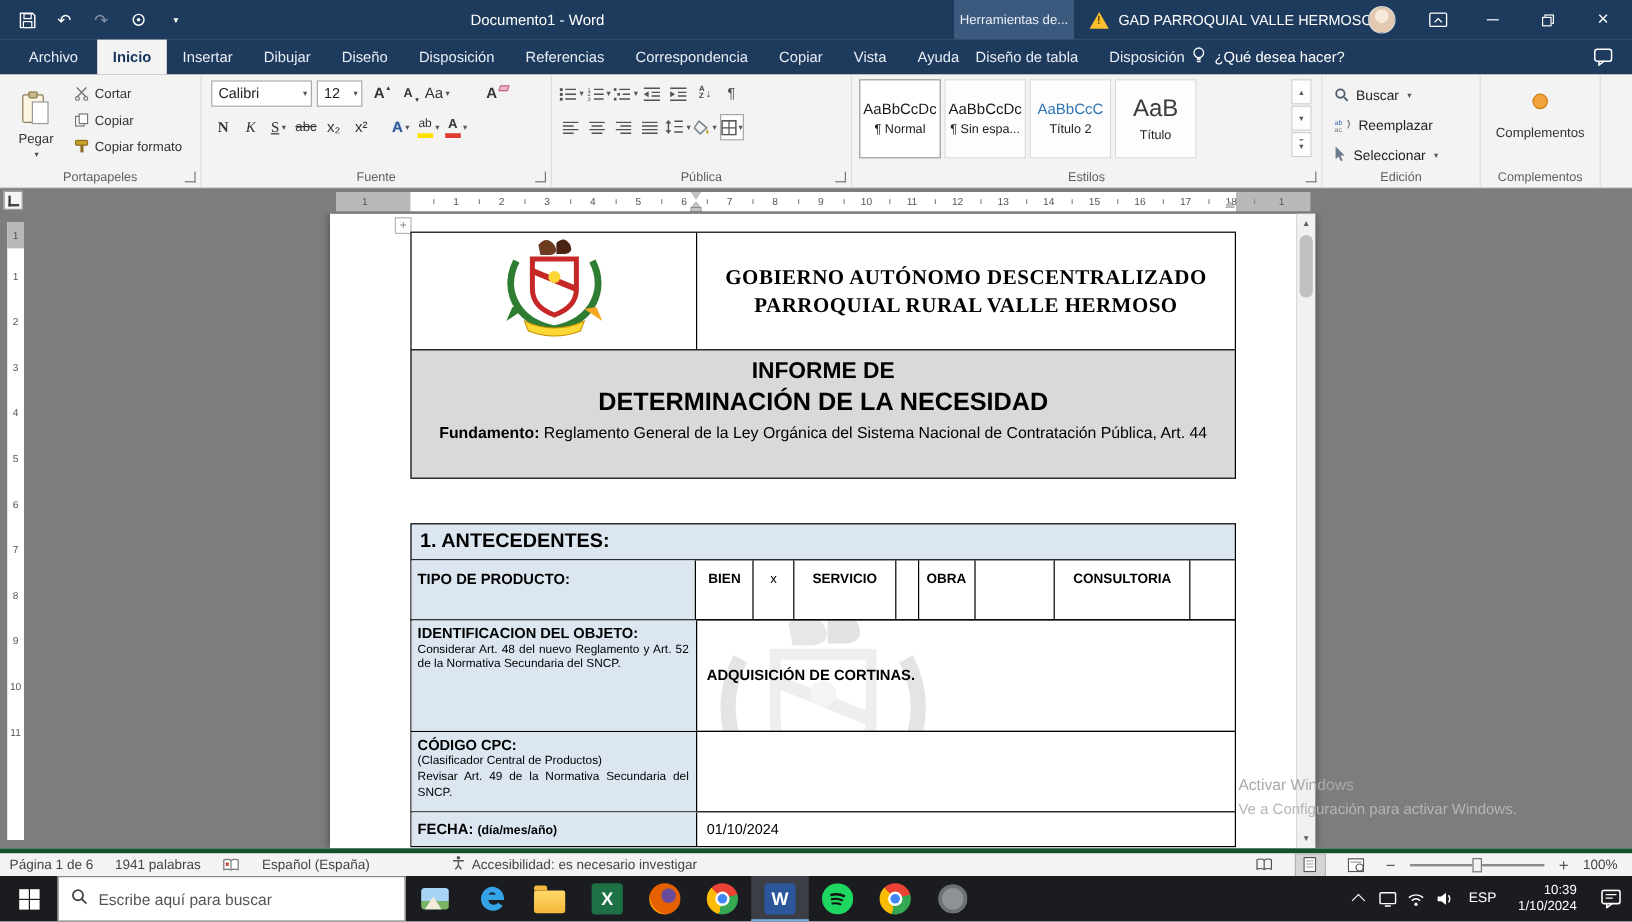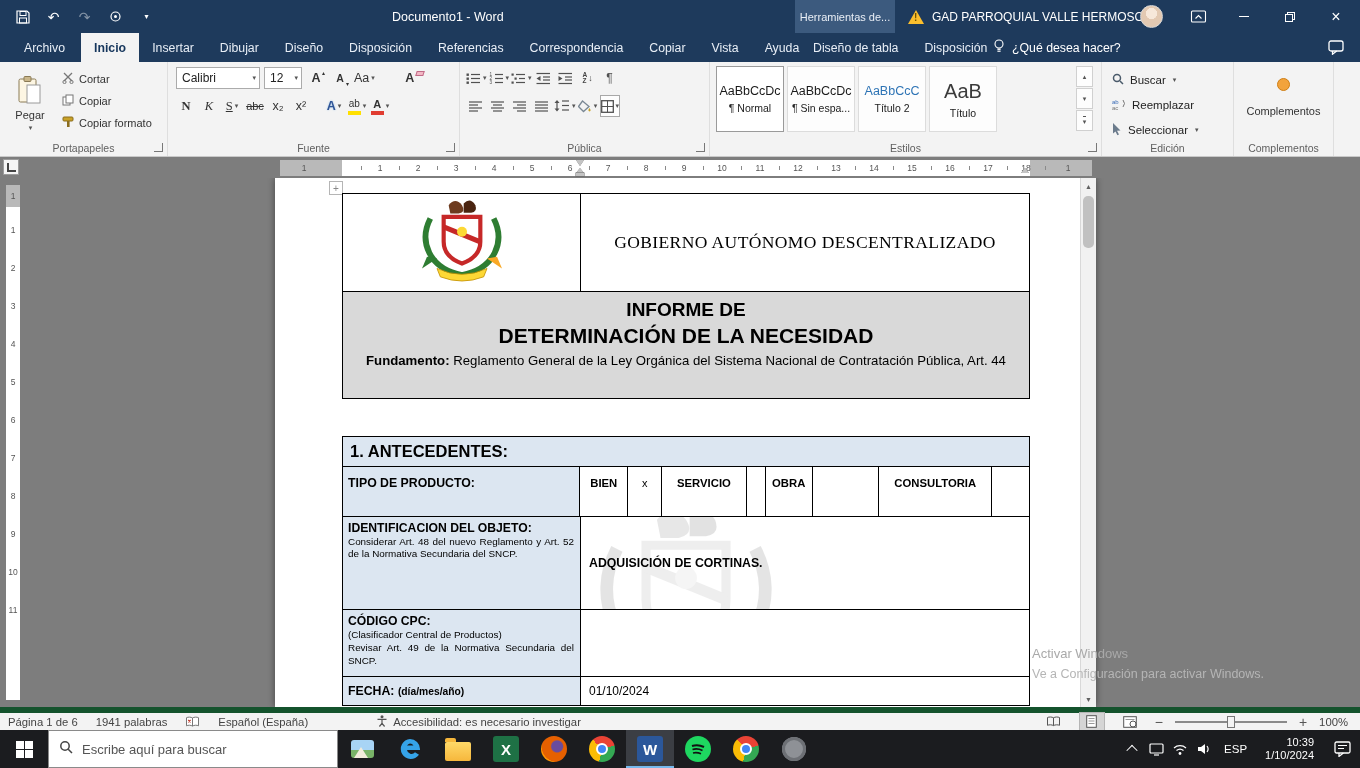--- a/index.html
+++ b/index.html
@@ -93,21 +93,21 @@
   .vrnum{position:absolute;left:0;right:0;text-align:center;font-size:8.5px;color:#555}
 
   
   .docarea{position:absolute;left:0;top:178px;width:1360px;height:529px;background:#7d7d7d;overflow:hidden}
   .page{position:absolute;left:275px;top:0;width:821px;height:529px;background:#fff;box-shadow:0 0 7px rgba(0,0,0,.45)}
   .thandle{position:absolute;left:54px;top:3px;width:14px;height:14px;border:1px solid #b5b5b5;background:#fff;display:flex;align-items:center;justify-content:center;font-size:10px;color:#888;cursor:move}
   .dtable{position:absolute;left:67px;top:15px;width:688px;z-index:2}
   .brow{border:1px solid #000;background:#fff}
   .hdr-row{height:99px;display:flex}
   .logo-cell{width:238px;border-right:1px solid #000;display:flex;align-items:center;justify-content:center}
-  .text-cell{flex:1;display:flex;flex-direction:column;align-items:center;justify-content:center;font-family:"Liberation Serif",serif;font-weight:400;font-size:17.5px;letter-spacing:.4px;line-height:23px;text-align:center;color:#000}
+  .text-cell{flex:1;display:flex;flex-direction:column;align-items:center;justify-content:center;font-family:"Liberation Serif",serif;font-weight:700;font-size:17.5px;letter-spacing:.4px;line-height:23px;text-align:center;color:#000}
   .title-row{margin-top:-1px;height:108px;background:#d9d9d9;text-align:center;padding-top:7px}
   .t1{font-size:19px;font-weight:700;color:#000}
   .t2{font-size:21px;font-weight:700;color:#000;margin-top:3px}
   .fund{font-size:13.2px;color:#000;margin-top:5px;line-height:16px;padding:0 4px}
   .fund b{font-weight:700}
   .gap37{height:37px}
   .sec-head{height:31px;background:#dce6f1;font-size:16.5px;font-weight:700;color:#000;line-height:29px;padding-left:7px}
   .tiporow{margin-top:-1px;height:51px;display:flex;background:#fff}
   .tlabel{width:238px;background:#dce6f1;font-weight:700;font-size:12.3px;line-height:33px;padding-left:5px;border-right:1px solid #000}
   .tcell{border-right:1px solid #000;text-align:center;line-height:33px}
@@ -127,21 +127,21 @@
   .watermark{position:absolute;left:301px;top:320px;width:220px;opacity:.14;z-index:1}
   .wmtext{position:absolute;left:50%;transform:translateX(-50%);top:532px;font-size:8px;letter-spacing:2.5px;color:#4f7d45;opacity:.45;white-space:nowrap;z-index:1}
   .activar{position:absolute;left:1032px;top:468px;color:#a9a9a9;z-index:5}
   .activar .l1{font-size:13px;font-weight:400}
   .activar .l2{font-size:12.5px;margin-top:6px;color:#b5b5b5}
   .vscroll{position:absolute;right:0;top:0;width:16px;height:529px;background:#f1f1f1;border-left:1px solid #d8d8d8}
   .sarrow{position:absolute;left:0;width:15px;height:16px;display:flex;align-items:center;justify-content:center;font-size:7px;color:#606060;cursor:pointer}
   .sthumb{position:absolute;left:2px;top:18px;width:11px;height:52px;background:#c1c1c1;border-radius:5px;cursor:grab}
 
   
-  .statusbar{position:absolute;left:0;top:707px;width:1360px;height:23px;background:#f3f3f3;border-top:6px solid #14532d;display:flex;align-items:center;font-size:11.3px;color:#444}
+  .statusbar{position:absolute;left:0;top:707px;width:1360px;height:23px;background:#f3f3f3;border-top:4px solid #14532d;display:flex;align-items:center;font-size:11.3px;color:#444}
   .sleft{display:flex;align-items:center;gap:18px;padding-left:8px}
   .sleft .gapbig{margin-left:50px}
   .sitem{cursor:pointer;display:flex;align-items:center;gap:5px}
   .sright{margin-left:auto;display:flex;align-items:center;gap:12px;padding-right:12px}
   .vbtn{width:26px;height:20px;display:flex;align-items:center;justify-content:center;cursor:pointer}
   .vbtn.active{background:#d5d5d5;border:1px solid #b5b5b5}
   .ztrack{width:112px;height:2px;background:#8a8a8a;position:relative;cursor:pointer}
   .zthumb{position:absolute;left:52px;top:-5px;width:8px;height:12px;background:#f3f3f3;border:1px solid #777}
   .zbtn{font-size:14px;color:#555;cursor:pointer;line-height:14px}
 
@@ -627,20 +627,21 @@
                 <path d="M38 38 L82 56" stroke="#c62828" stroke-width="6"></path>
                 <circle cx="60" cy="44" r="6" fill="#fdd835"></circle>
                 <path d="M30 76 l-18 12 l6 -14 z" fill="#2e7d32"></path>
                 <path d="M90 76 l18 12 l-6 -14 z" fill="#f9a825"></path>
                 <path d="M30 88 q30 14 60 0 l-4 10 q-26 10 -52 0 z" fill="#fdd835" stroke="#c49000" stroke-width="1"></path>
               </svg>
             </span>
           </div>
           <div class="text-cell">
             <div>GOBIERNO AUTÓNOMO DESCENTRALIZADO</div>
+            <div>PARROQUIAL RURAL VALLE HERMOSO</div>
           </div>
         </div>
 
         <div class="brow title-row">
           <div class="t1">INFORME DE</div>
           <div class="t2">DETERMINACIÓN DE LA NECESIDAD</div>
           <div class="fund">
             <b>Fundamento:</b>
             <span>Reglamento General de la Ley Orgánica del Sistema Nacional de Contratación Pública, Art. 44</span>
           </div>

